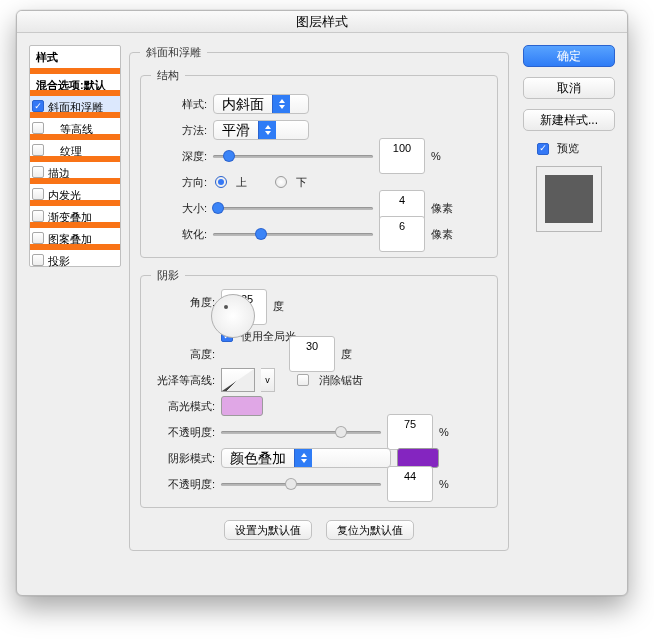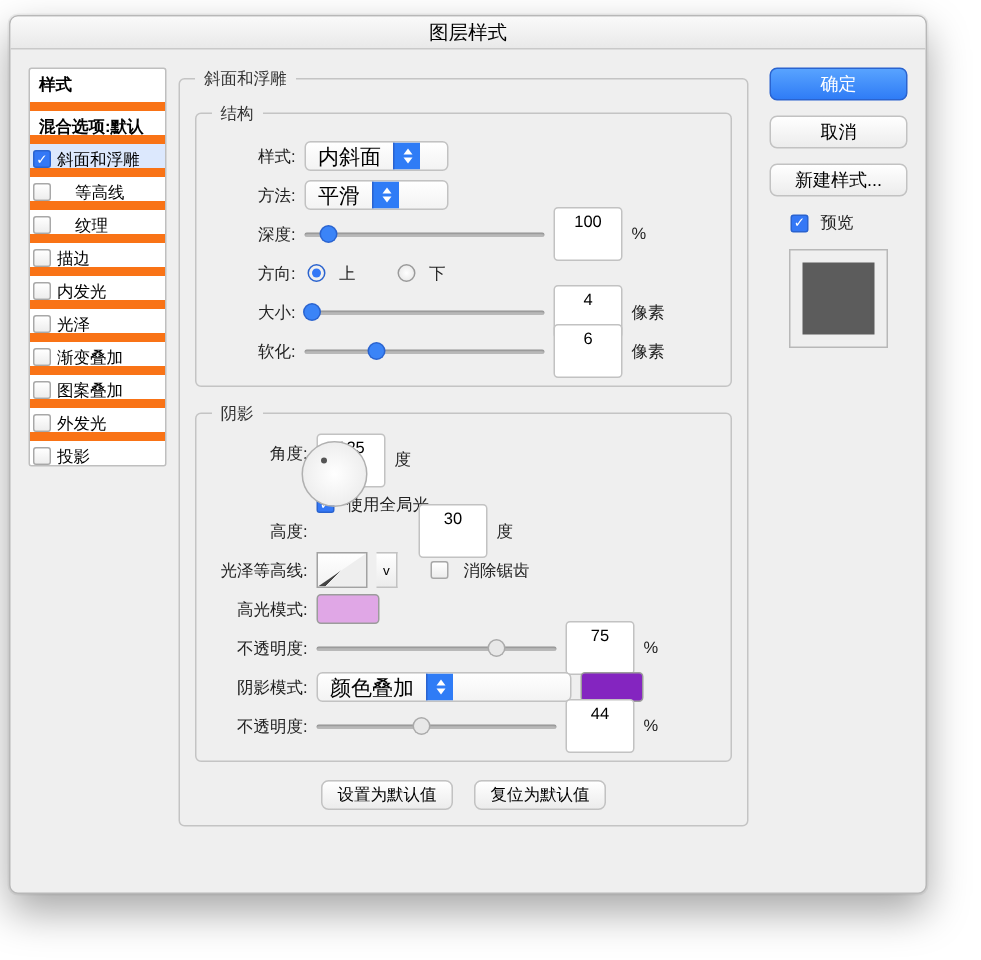--- a/index.html
+++ b/index.html
@@ -5,21 +5,21 @@
   * { box-sizing: border-box; }
   html, body { margin: 0; padding: 0; }
   body {
     font-family: "Lucida Grande","Helvetica Neue",Arial,sans-serif;
     font-size: 12px;
     color: #000;
     background: #fff;
   }
   .canvas { width: 654px; height: 640px; position: relative; }
   .window {
-    position: absolute; left: 6px; top: 10px; width: 612px; height: 586px;
+    position: absolute; left: 16px; top: 10px; width: 612px; height: 586px;
     background: #efefef;
     border: 1px solid #b8b8b8;
     border-radius: 6px;
     box-shadow: 0 12px 28px rgba(0,0,0,.35), 0 0 0 1px rgba(0,0,0,.05);
     overflow: hidden;
   }
   .titlebar {
     height: 22px; line-height: 22px; text-align: center;
     font-size: 13px;
     border-bottom: 1px solid #c9c9c9;
@@ -107,24 +107,22 @@
 
       <div class="col-left">
         <div class="side-box">
           <div class="side-item side-head">样式</div>
           <div class="side-item side-head">混合选项:默认</div>
           <div class="side-item side-sel"><span class="chk checked"></span><span>斜面和浮雕</span></div>
           <div class="side-item side-sub"><span class="chk"></span><span>等高线</span></div>
           <div class="side-item side-sub"><span class="chk"></span><span>纹理</span></div>
           <div class="side-item"><span class="chk"></span><span>描边</span></div>
           <div class="side-item"><span class="chk"></span><span>内发光</span></div>
-          <div class="side-item"><span class="chk"></span><span>光泽</span></div>
           <div class="side-item"><span class="chk"></span><span>渐变叠加</span></div>
           <div class="side-item"><span class="chk"></span><span>图案叠加</span></div>
-          <div class="side-item"><span class="chk"></span><span>外发光</span></div>
           <div class="side-item"><span class="chk"></span><span>投影</span></div>
         </div>
       </div>
 
       <div class="col-mid">
         <fieldset>
           <legend>斜面和浮雕</legend>
 
           <fieldset style="margin-bottom:10px;">
             <legend>结构</legend>

